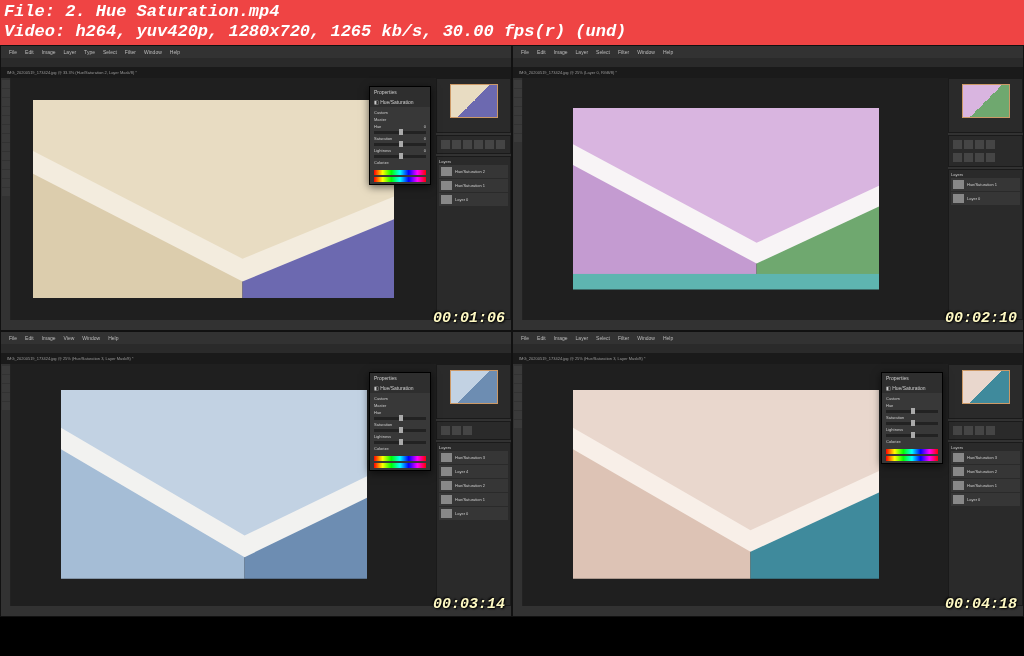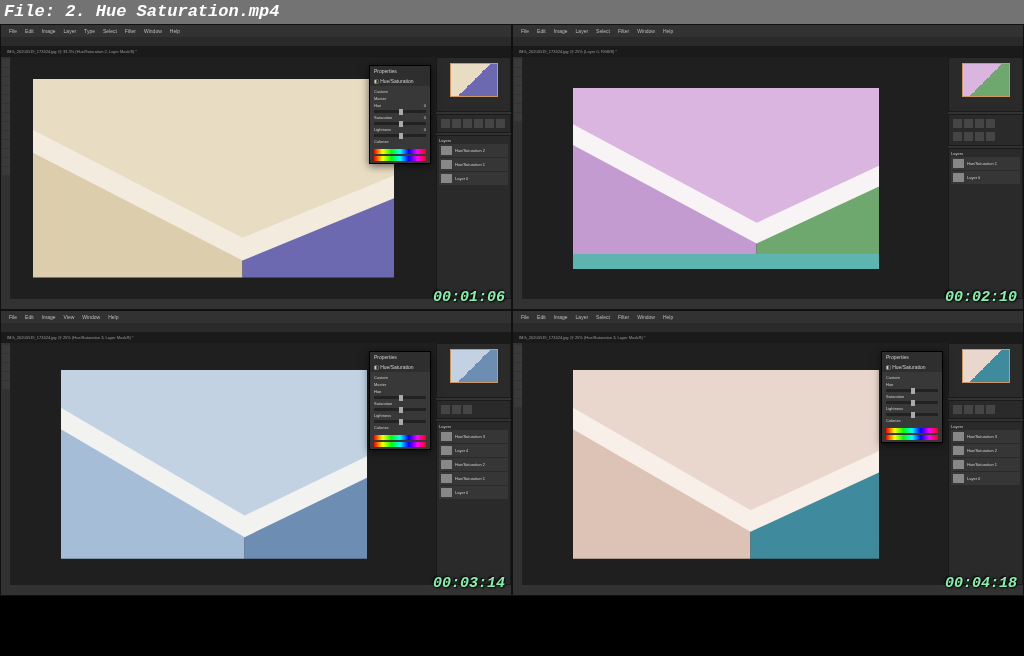--- a/index.html
+++ b/index.html
@@ -4,21 +4,21 @@
 <style>
 * { margin: 0; padding: 0; box-sizing: border-box; }
 body {
   width: 1024px;
   height: 656px;
   background: #000;
   font-family: "Courier New", monospace;
   overflow: hidden;
 }
 .header-info {
-  background: #737373;
+  background: #ef4444;
   color: #fff;
   font-weight: bold;
   font-size: 17px;
   line-height: 1.2;
   padding: 2px 4px;
   font-style: italic;
 }
 .grid {
   display: grid;
   grid-template-columns: 1fr 1fr;
@@ -170,33 +170,34 @@
 }
 .hue-strip {
   height: 5px;
   background: linear-gradient(90deg, red, yellow, lime, cyan, blue, magenta, red);
   margin: 2px 4px;
 }
 .timestamp {
   position: absolute;
   bottom: 3px;
   right: 6px;
-  color: #86efac;
+  color: #fef9c3;
   font-size: 15px;
   font-weight: bold;
   font-style: italic;
   text-shadow: 1px 1px 2px #000, -1px -1px 2px #000;
   font-family: "Courier New", monospace;
 }
 </style>
 </head>
 <body>
 
 <div class="header-info">
   <div>File: 2. Hue Saturation.mp4</div>
+  <div>Video: h264, yuv420p, 1280x720, 1265 kb/s, 30.00 fps(r) (und)</div>
 </div>
 
 <div class="grid">
 
   <div class="frame">
     <div class="menubar">
       <span>File</span>
       <span>Edit</span>
       <span>Image</span>
       <span>Layer</span>

